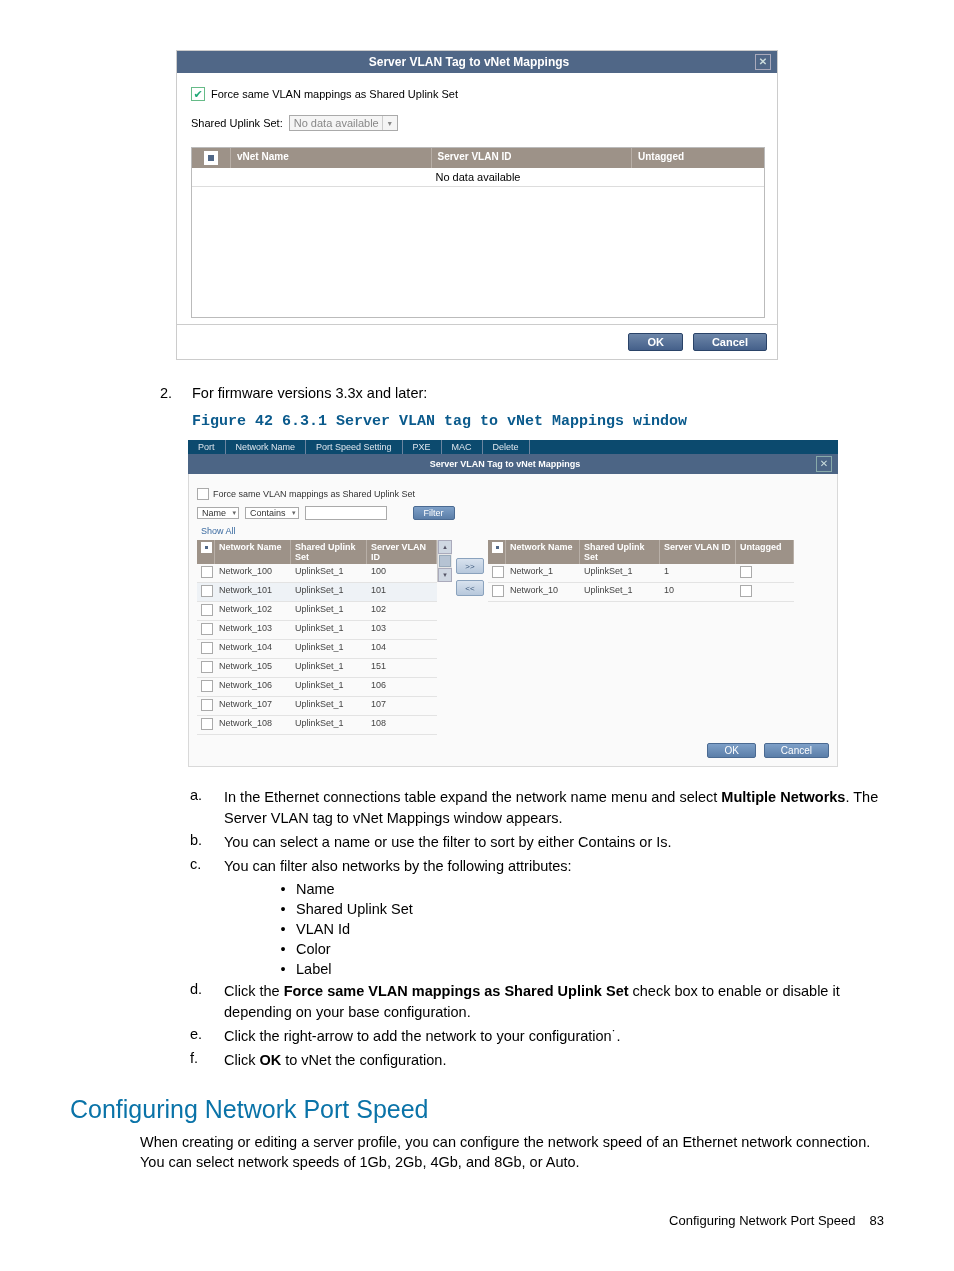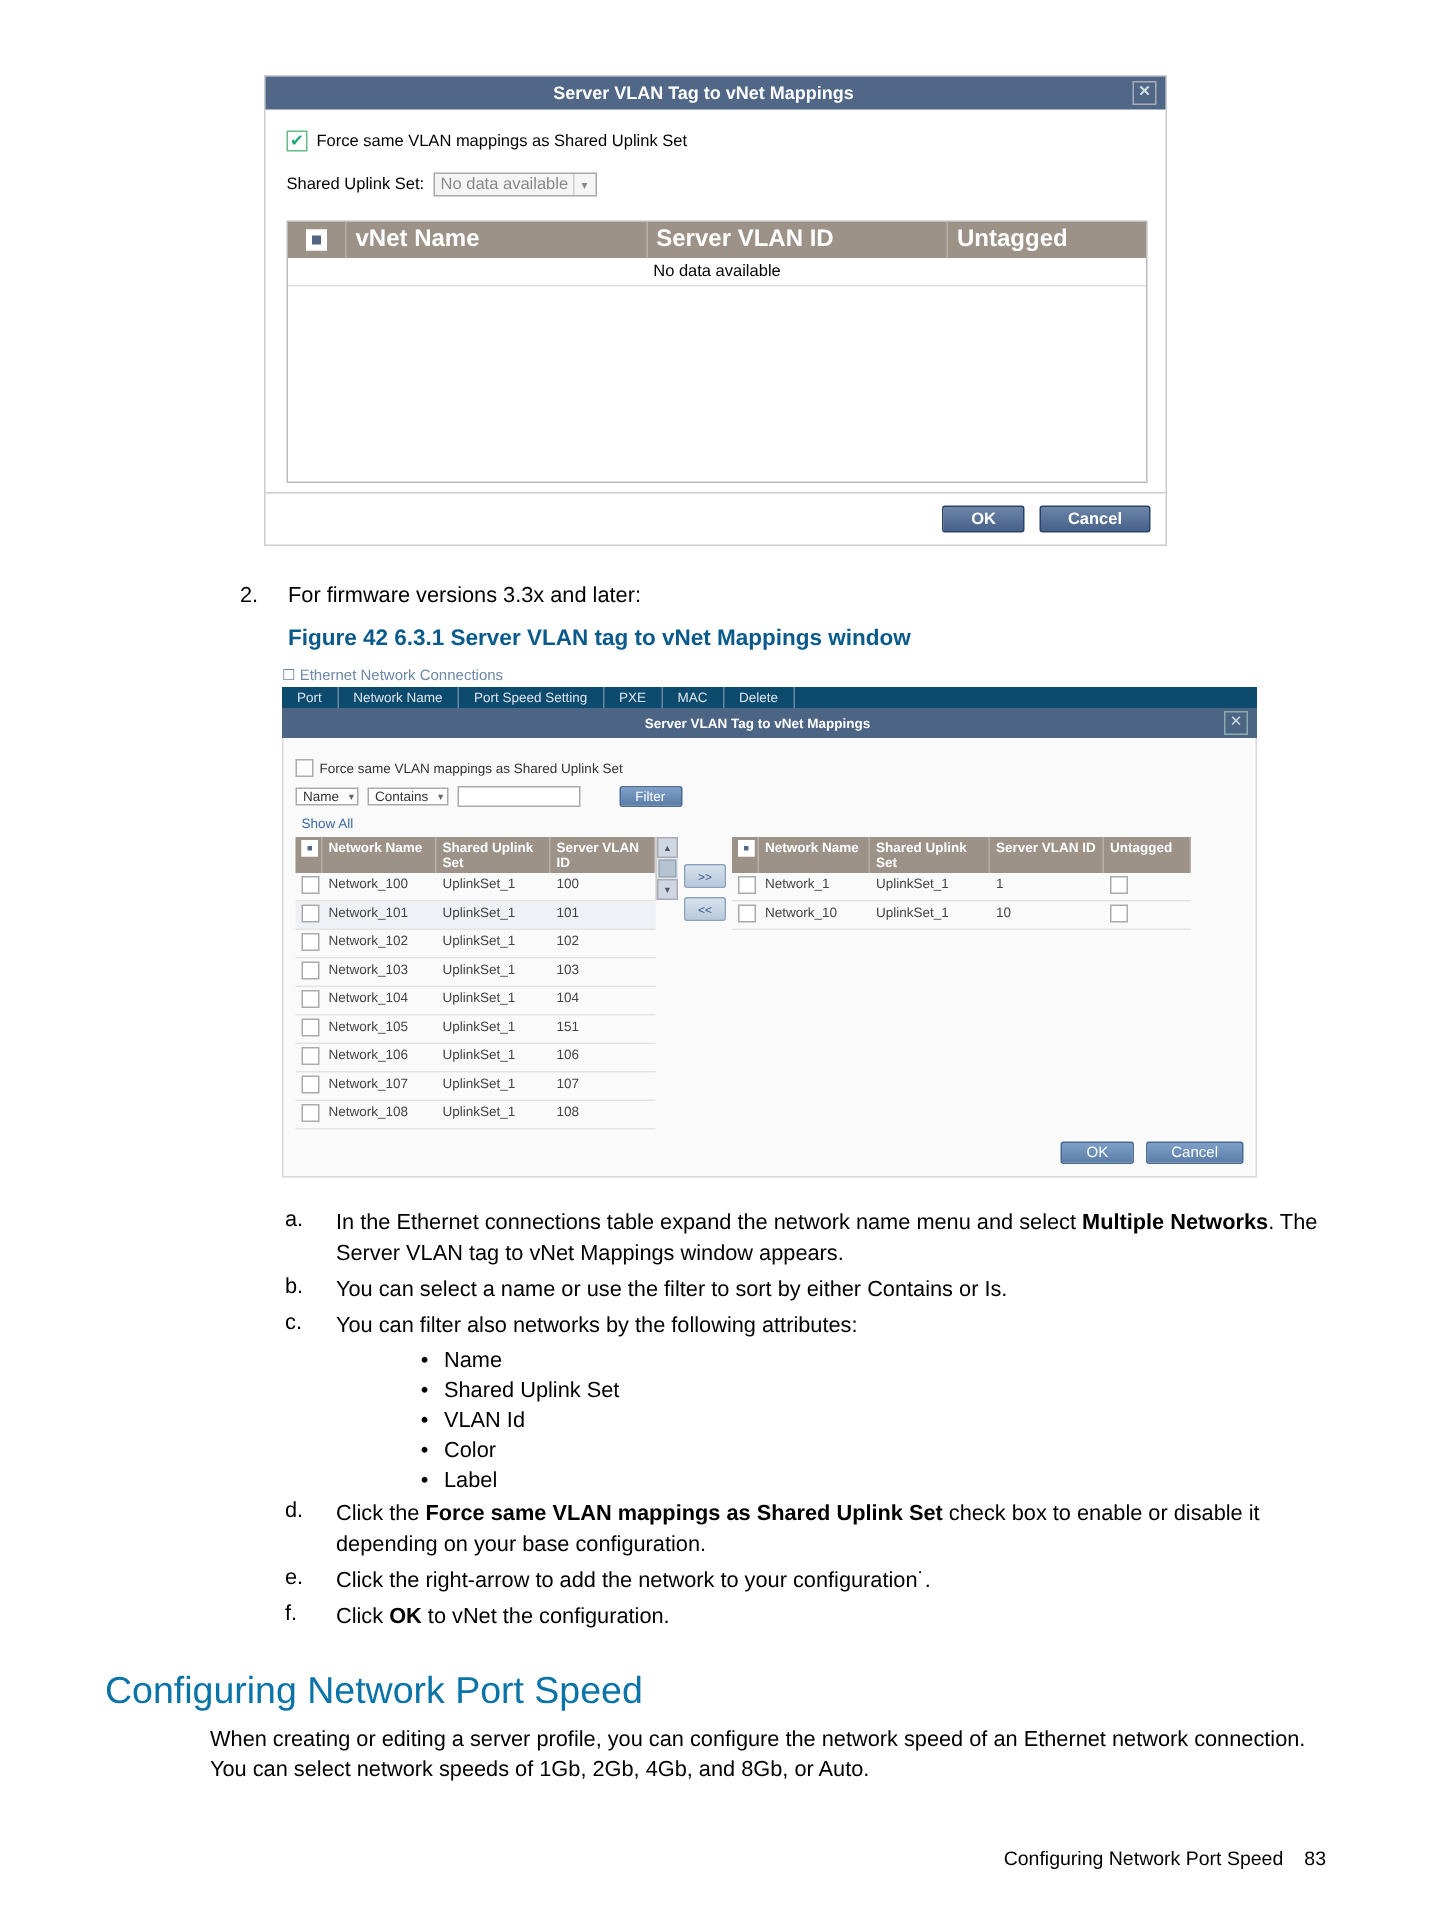--- a/index.html
+++ b/index.html
@@ -48,21 +48,21 @@
     border: 1px solid #aaa; background: #f5f5f5; padding: 1px 18px 1px 4px;
     font-size: 11px; color: #888; position: relative;
   }
   .sel .caret {
     position: absolute; right: 0; top: 0; bottom: 0; width: 14px;
     border-left: 1px solid #ccc; display: flex; align-items: center; justify-content: center;
     font-size: 8px; color: #888;
   }
   .tbl1 { width: 100%; border: 1px solid #bbb; }
   .tbl1-head {
-    display: flex; background: #9d9288; color: #fff; font-size: 16px; font-weight: bold;
+    display: flex; background: #9d9288; color: #fff; font-size: 10px; font-weight: bold;
   }
   .tbl1-head > div { padding: 3px 6px; border-right: 1px solid #b8afa7; }
   .tbl1-head .c0 { width: 26px; display:flex; align-items:center; justify-content:center; }
   .tbl1-head .c1 { flex: 1.2; }
   .tbl1-head .c2 { flex: 1.2; }
   .tbl1-head .c3 { width: 120px; border-right: none; }
   .tbl1-nodata { text-align: center; font-size: 11px; padding: 3px 0; border-bottom: 1px solid #ddd; }
   .tbl1-empty { height: 130px; }
   .hcb {
     width: 12px; height: 12px; border: 1px solid #fff; background: #fff;
@@ -76,21 +76,21 @@
   }
   .btn {
     background: linear-gradient(#6d86a8, #45608a);
     border: 1px solid #2a4368; color: #fff; font-size: 11px; font-weight: bold;
     padding: 2px 18px; border-radius: 2px;
   }
 
   
   .ol-row { display: flex; margin: 6px 0 12px 90px; }
   .ol-num { width: 32px; }
-  .fig-cap { color: #0a5a8c; font-weight: bold; margin: 6px 0 10px 122px; font-size: 15px; }
+  .fig-cap { color: #0a5a8c; font-weight: bold; margin: 6px 0 10px 122px; font-size: 15px; font-family: Liberation Mono, monospace; }
 
   
   .shot2 {
     width: 650px; margin: 6px 0 20px 118px;
     font-size: 9px; color: #333;
   }
   .s2-title { color: #6c87a8; font-size: 10px; margin-bottom: 2px; }
   .s2-tabs {
     display: flex; background: #0c4a6e; color: #dfe6ee; font-size: 9px;
   }
@@ -201,21 +201,20 @@
 
   <div class="ol-row">
     <div class="ol-num">2.</div>
     <div>For firmware versions 3.3x and later:</div>
   </div>
 
   <div class="fig-cap">Figure 42 6.3.1 Server VLAN tag to vNet Mappings window</div>
 
   <div class="shot2wrap">
   <div class="shot2">
-    <div class="s2-title">☐ <span>Ethernet Network Connections</span></div>
     <div class="s2-tabs">
       <div>Port</div>
       <div>Network Name</div>
       <div>Port Speed Setting</div>
       <div>PXE</div>
       <div>MAC</div>
       <div>Delete</div>
     </div>
     <div class="s2-band">
       <span class="btt">Server VLAN Tag to vNet Mappings</span>

